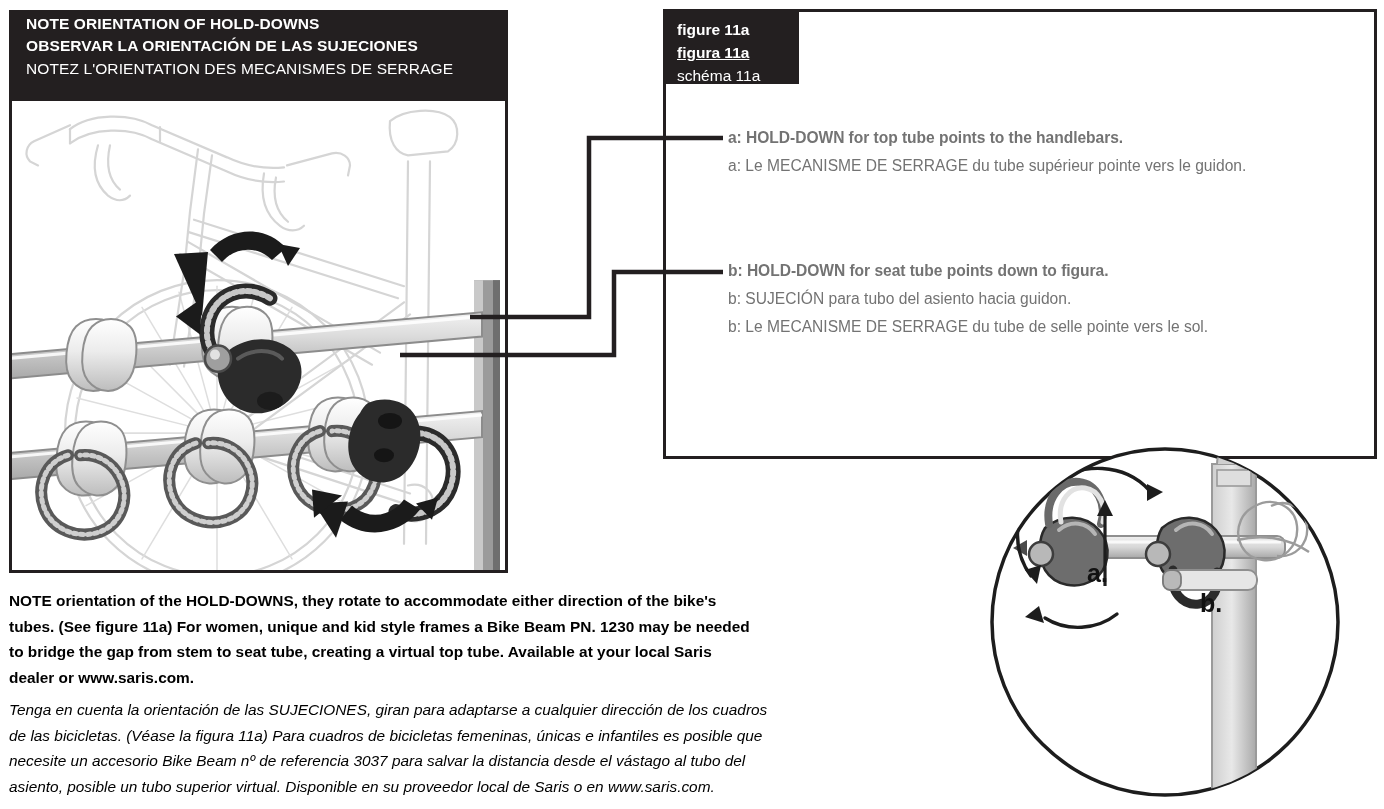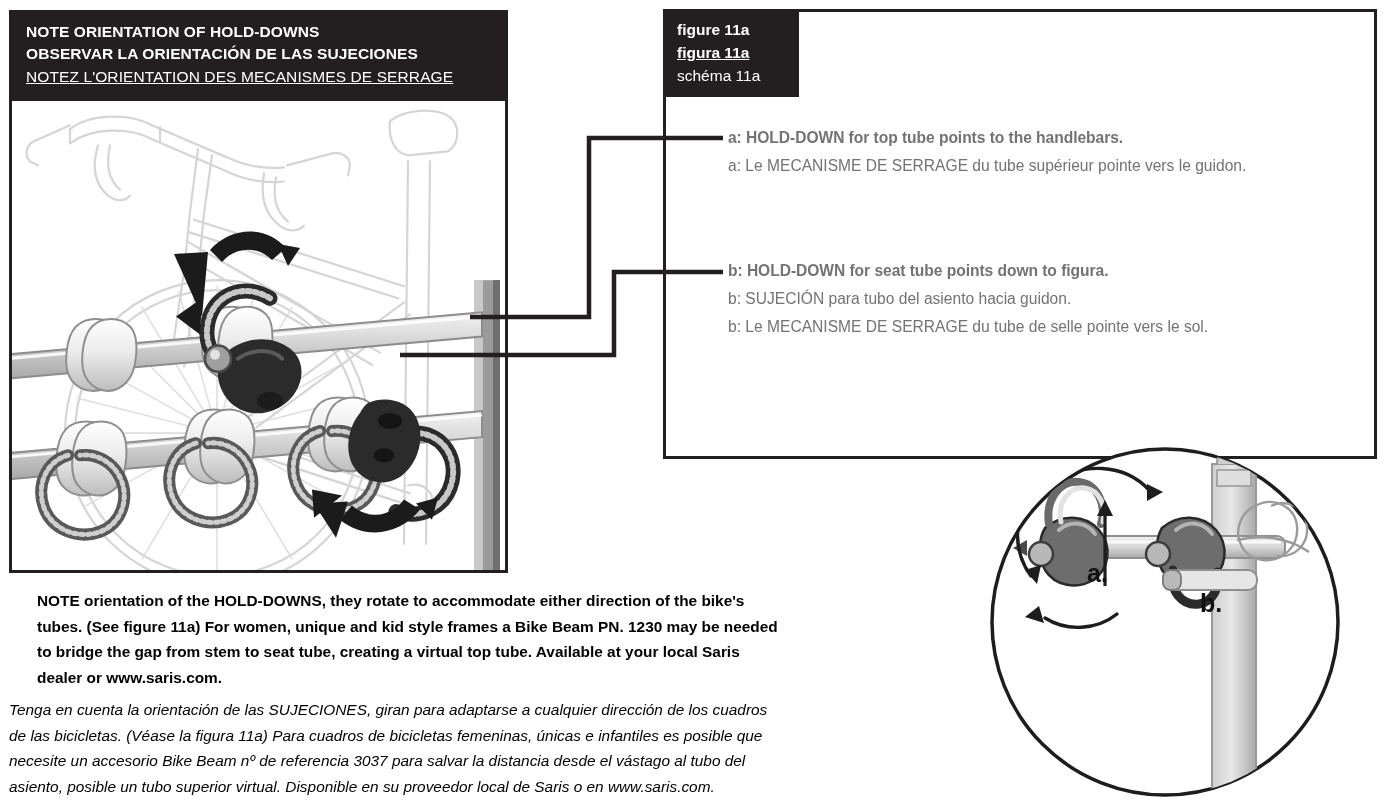--- a/index.html
+++ b/index.html
@@ -29,30 +29,30 @@
     width: 499px;
     height: 563px;
   }
   #illus-header {
     position: absolute;
     left: 0; top: 0;
     width: 499px;
     height: 91px;
     background: #231f20;
     box-sizing: border-box;
-    padding: 11px 0 0 17px;
+    padding: 3px 0 0 17px;
   }
   #illus-header .hline {
     color: #ffffff;
     letter-spacing: 0.1px;
     white-space: nowrap;
   }
   #illus-header .h1 { font-size: 15.5px; font-weight: bold; line-height: 21px; }
   #illus-header .h2 { font-size: 15.5px; font-weight: bold; line-height: 23px; font-stretch:condensed; }
-  #illus-header .h3 { font-size: 15.5px; font-weight: normal; line-height: 23px; text-decoration: underline; }
+  #illus-header .h3 { font-size: 15.5px; font-weight: normal; line-height: 23px; }
 
   #illus-art {
     position: absolute;
     left: 0;
     top: 91px;
     width: 499px;
     height: 472px;
     border: 3px solid #231f20;
     border-top: none;
     box-sizing: border-box;
@@ -78,21 +78,21 @@
     height: 450px;
     border: 3px solid #231f20;
     box-sizing: border-box;
     background: transparent;
   }
   #figure-tag {
     position: absolute;
     left: 663px;
     top: 9px;
     width: 136px;
-    height: 88px;
+    height: 75px;
     background: #231f20;
     box-sizing: border-box;
     padding: 9px 8px 0 14px;
   }
   #figure-tag div {
     color: #ffffff;
     white-space: nowrap;
     font-size: 15.5px;
     line-height: 23px;
   }
@@ -129,21 +129,20 @@
   
   #para-en {
     position: absolute;
     left: 9px;
     top: 588px;
     width: 960px;
     font-size: 15.4px;
     font-weight: bold;
     line-height: 25.6px;
     color: #000000;
-    margin-left: 28px;
   }
   #para-es {
     position: absolute;
     left: 9px;
     top: 697px;
     width: 975px;
     font-size: 15.4px;
     font-weight: normal;
     line-height: 25.6px;
     color: #000000;

